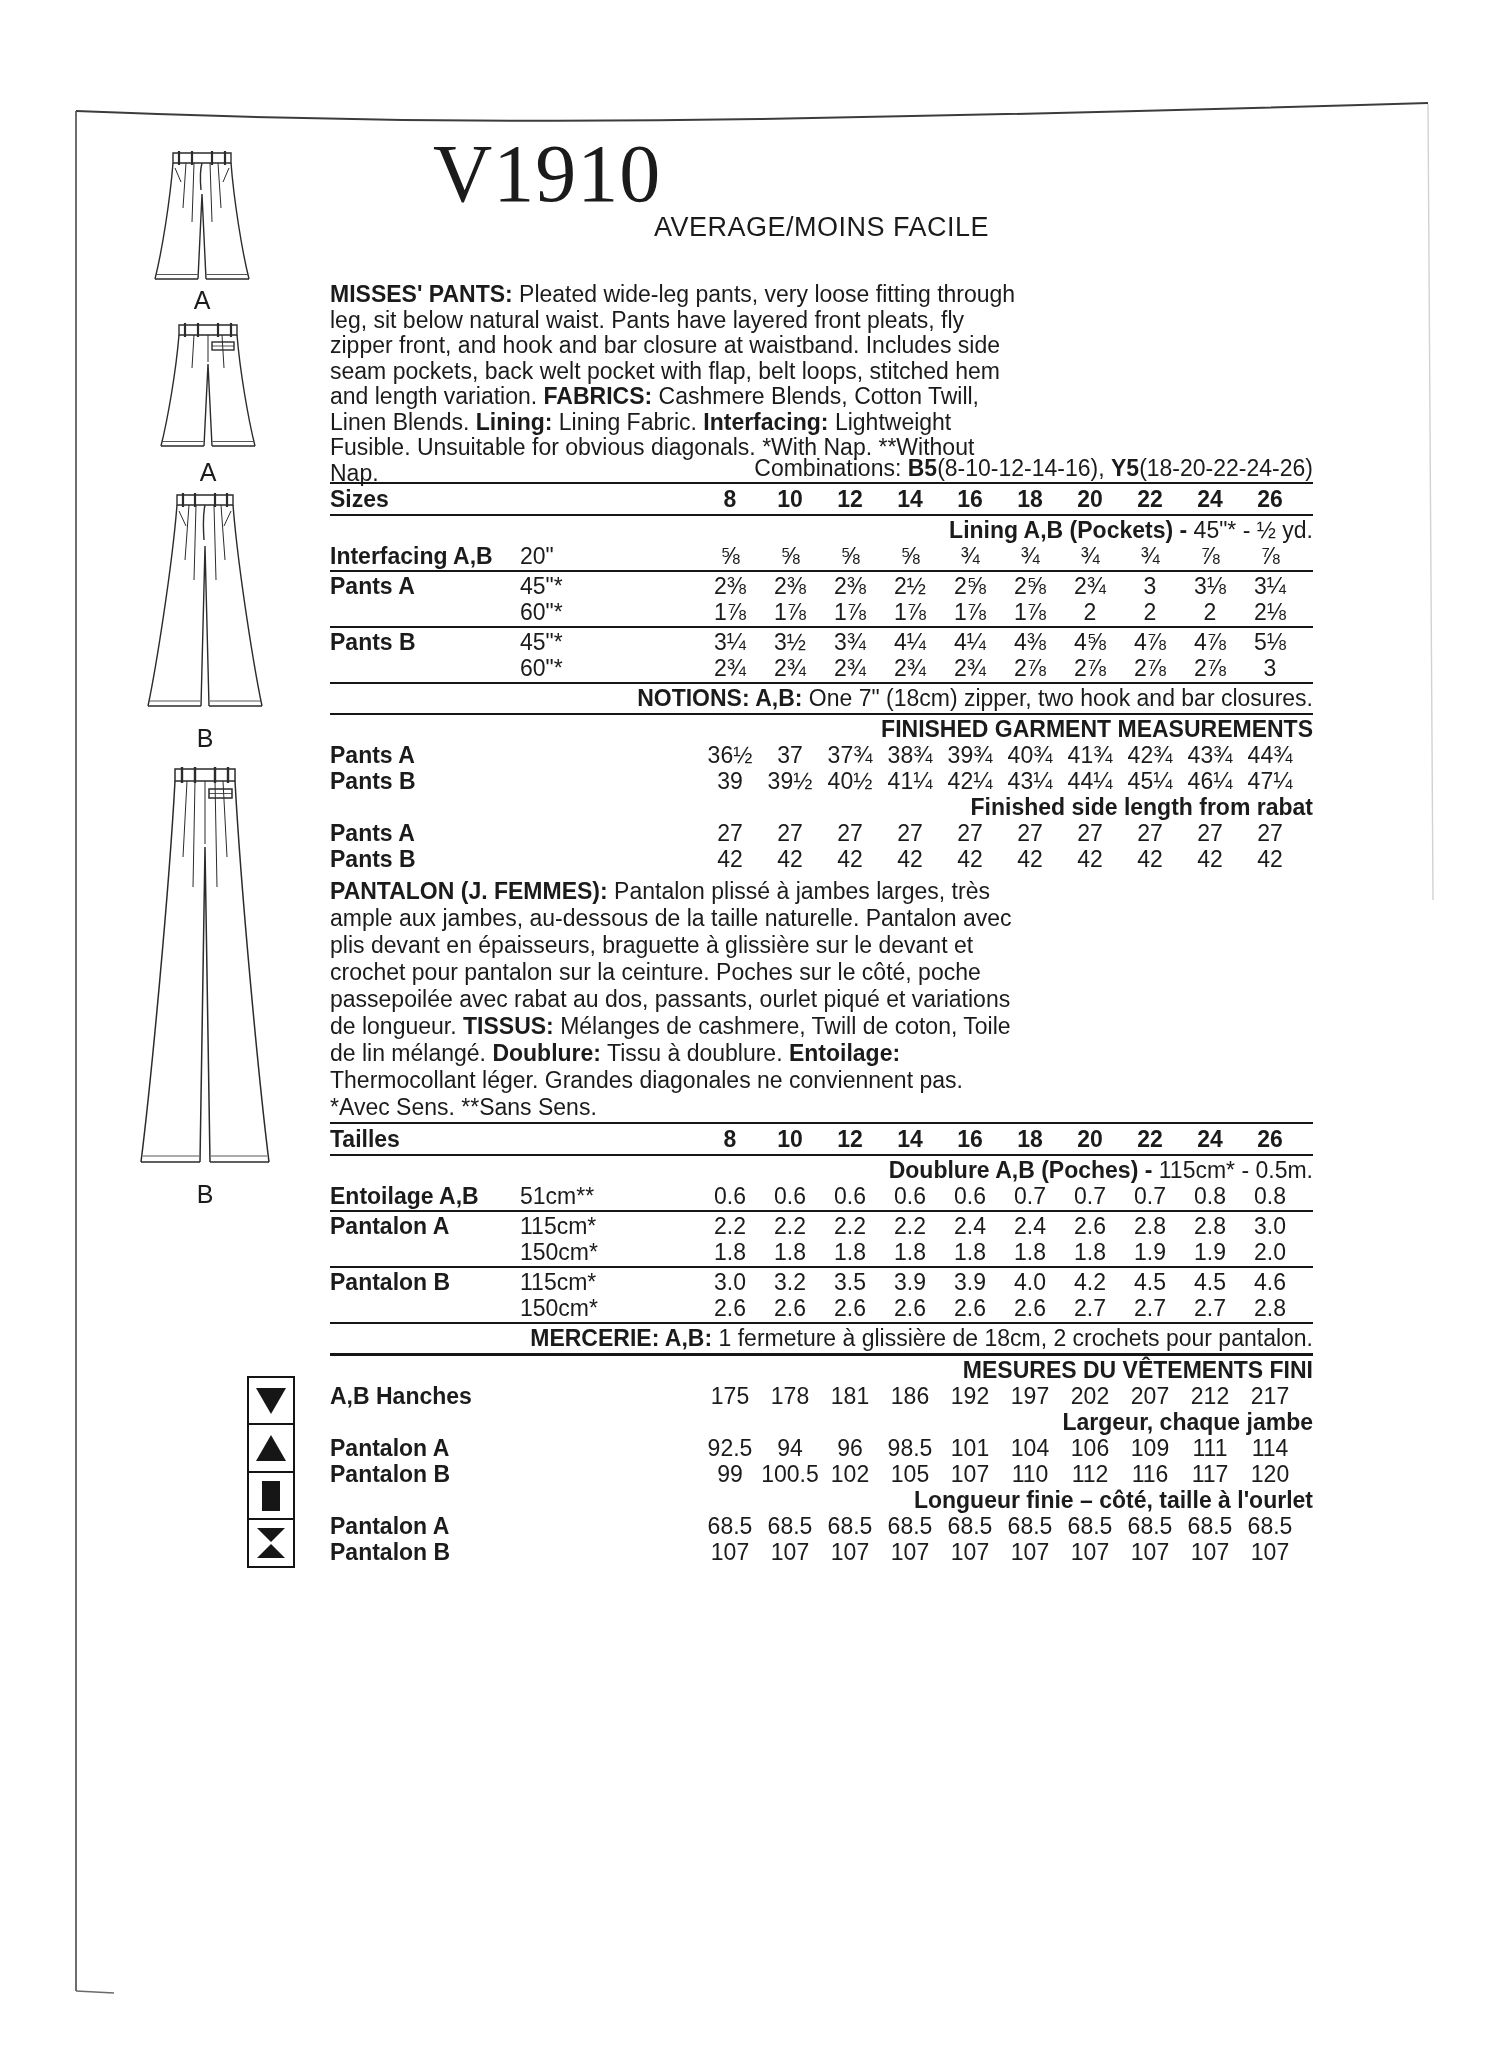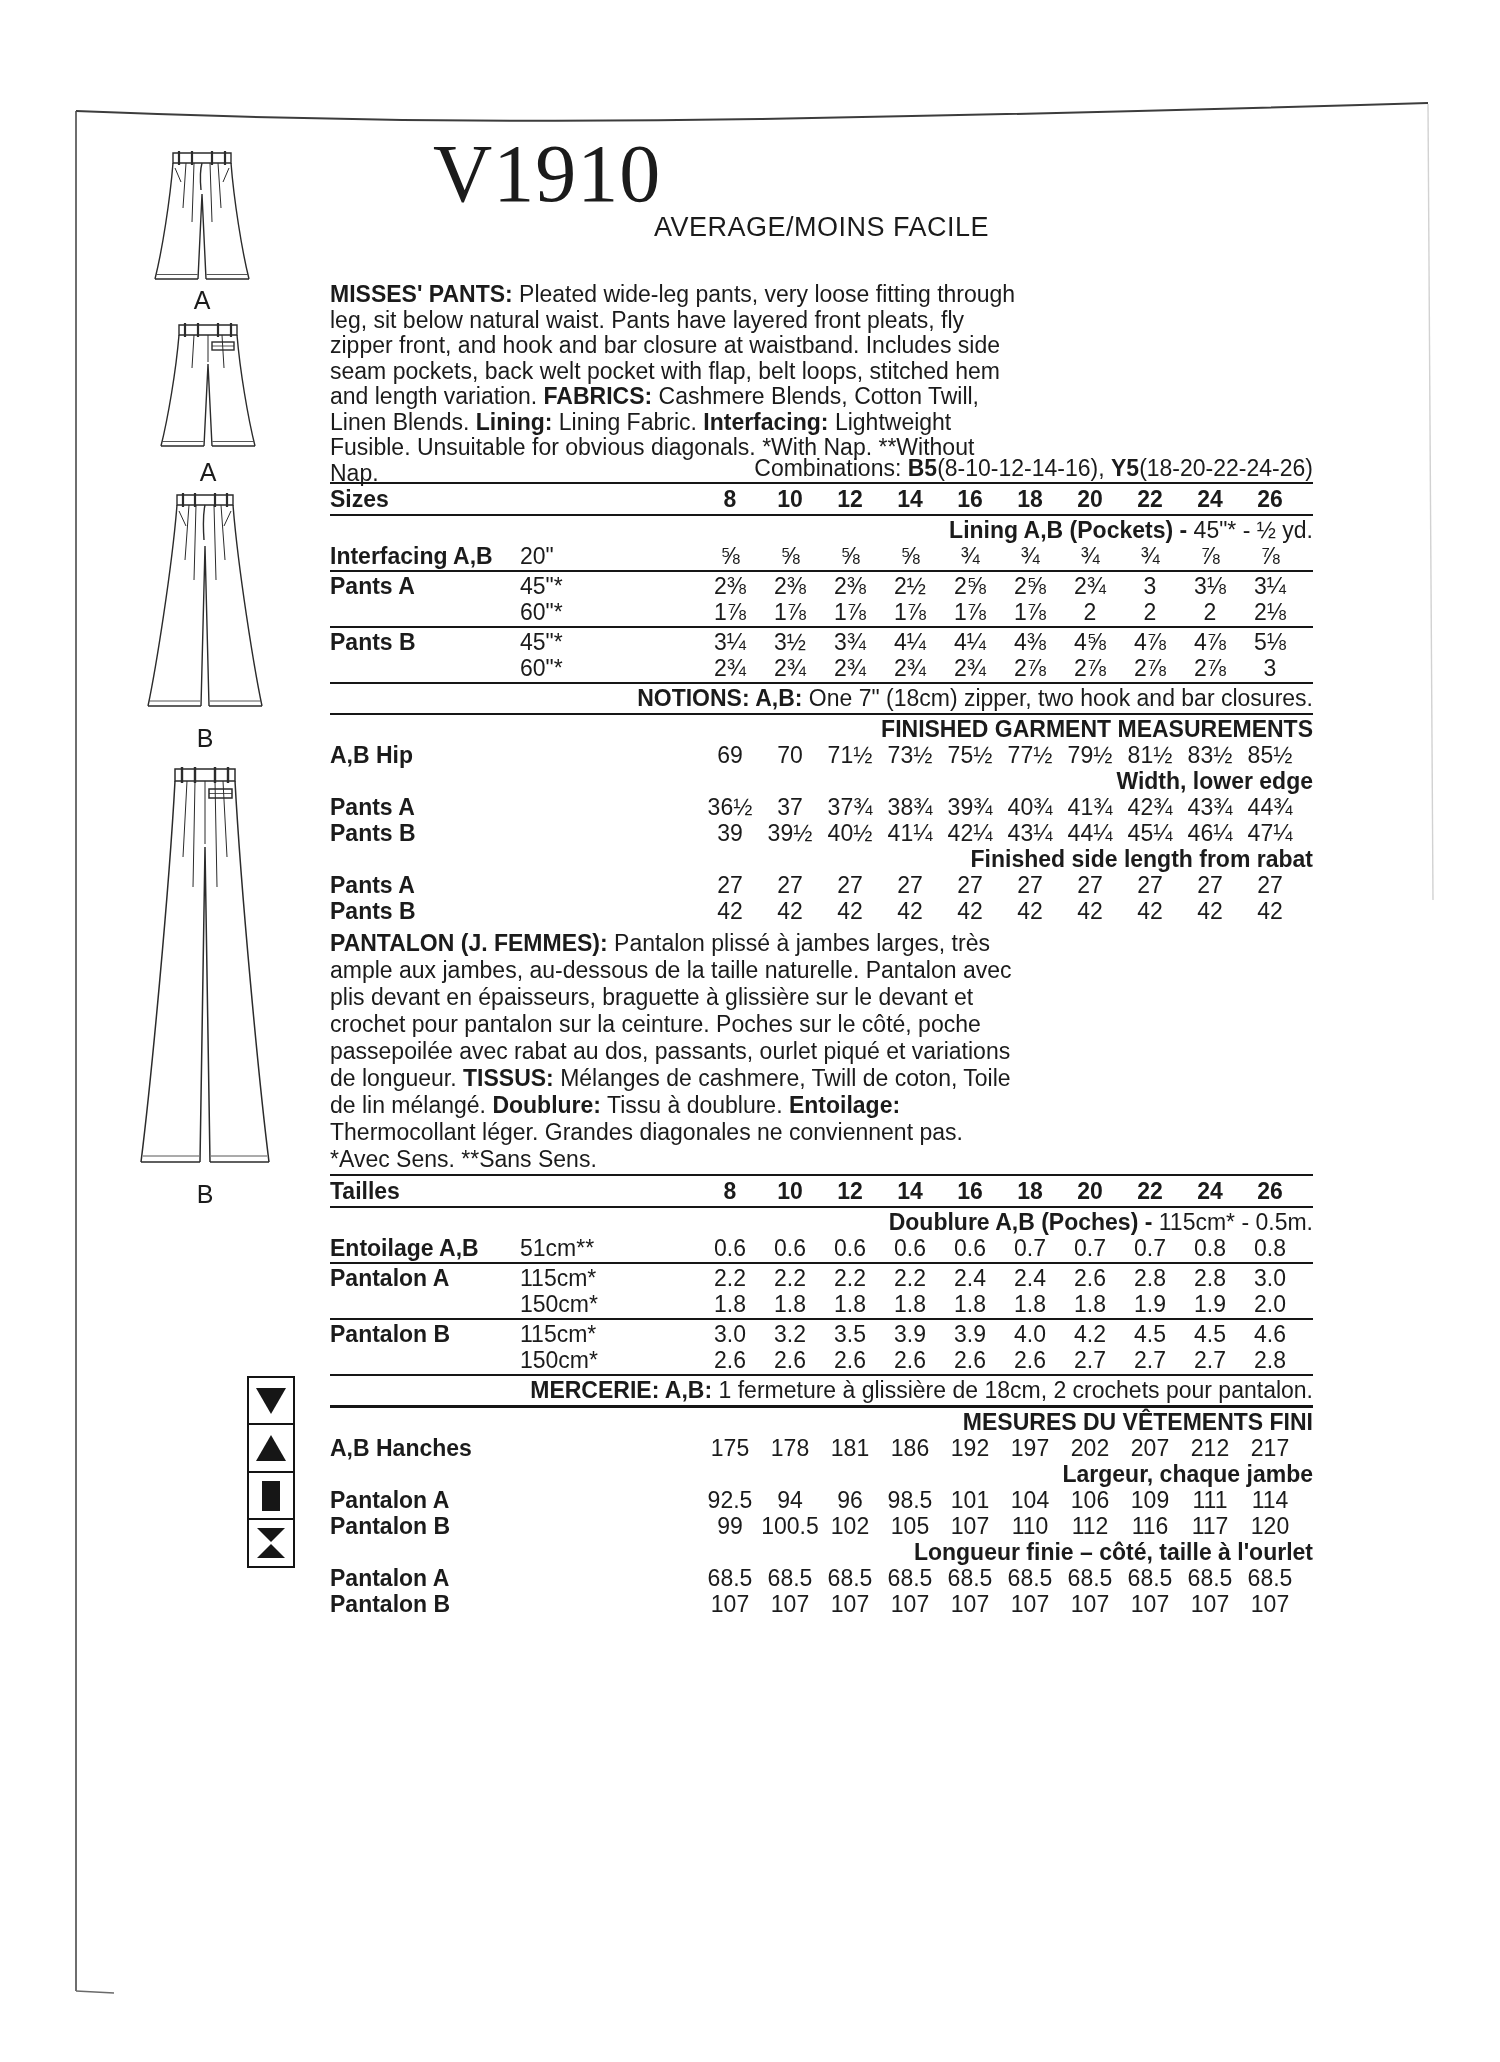--- a/index.html
+++ b/index.html
@@ -244,36 +244,20 @@
         </span>
     </div>
     <div class="rule"></div>
 
     <div class="line26" style="height:27px;line-height:27px;"><span class="b">NOTIONS: A,B:</span><span> One 7" (18cm) zipper, two hook and bar closures.</span></div>
     <div class="rule"></div>
 
     <div class="line26 b">FINISHED GARMENT MEASUREMENTS</div>
 
     <div class="trow">
-      <span class="clwide">A,B Hip</span>
-      <span class="cv">
-          <span class="cell">69</span>
-          <span class="cell">70</span>
-          <span class="cell">71½</span>
-          <span class="cell">73½</span>
-          <span class="cell">75½</span>
-          <span class="cell">77½</span>
-          <span class="cell">79½</span>
-          <span class="cell">81½</span>
-          <span class="cell">83½</span>
-          <span class="cell">85½</span>
-        </span>
-    </div>
-    <div class="line26 b">Width, lower edge</div>
-    <div class="trow">
       <span class="clwide">Pants A</span>
       <span class="cv">
           <span class="cell">36½</span>
           <span class="cell">37</span>
           <span class="cell">37¾</span>
           <span class="cell">38¾</span>
           <span class="cell">39¾</span>
           <span class="cell">40¾</span>
           <span class="cell">41¾</span>
           <span class="cell">42¾</span>

